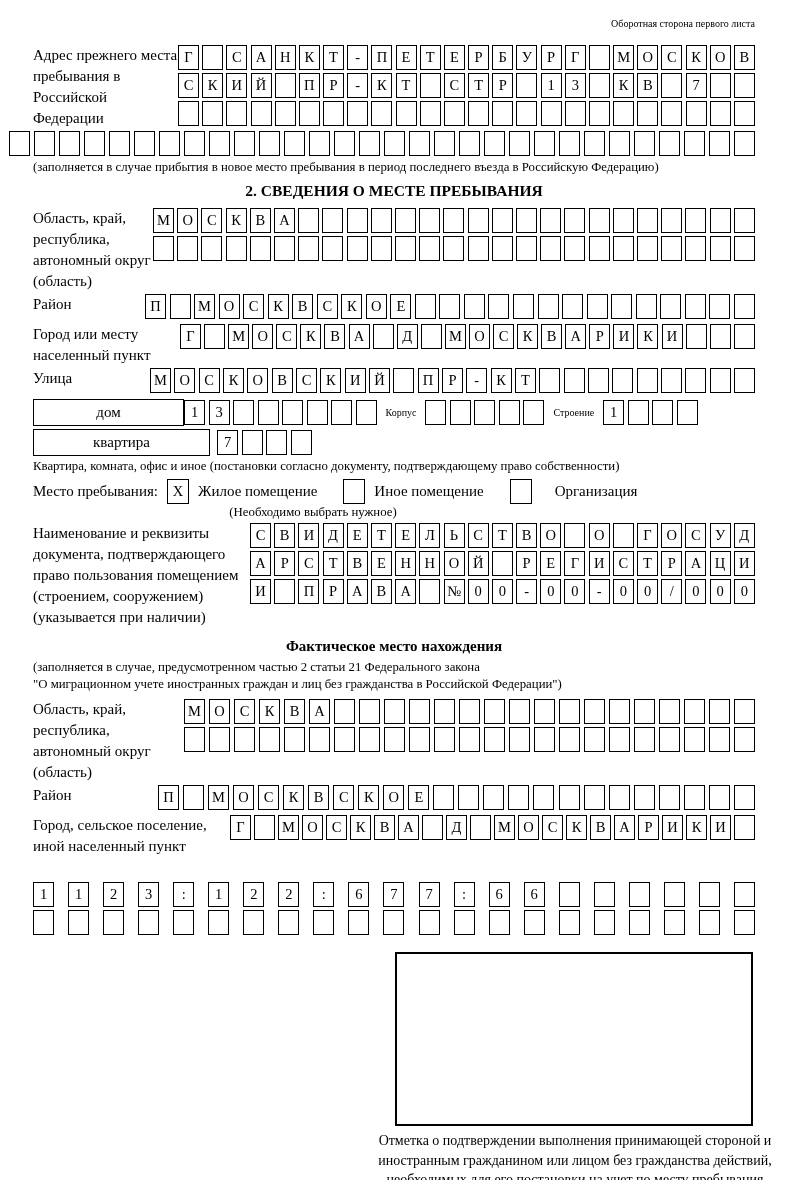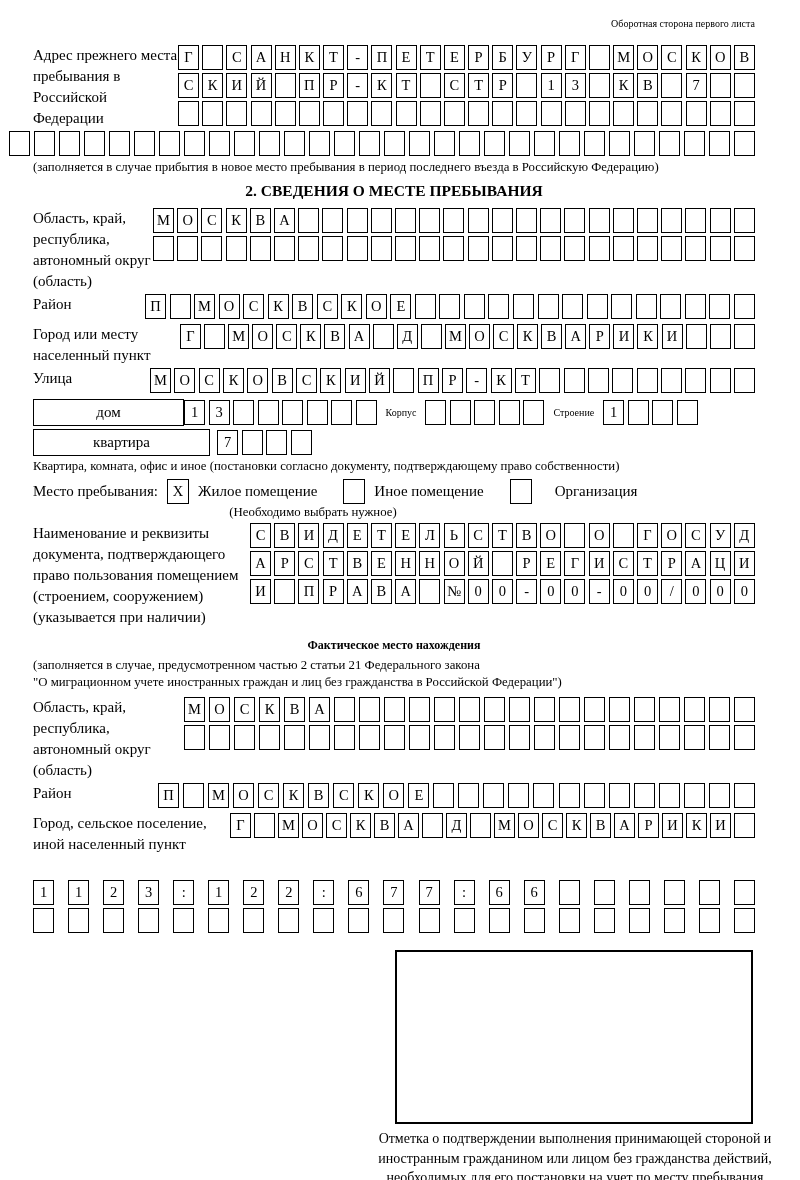--- a/index.html
+++ b/index.html
@@ -25,21 +25,21 @@
   .w145{flex-basis:145px;width:145px;} .w120{flex-basis:120px;width:120px;}
   .w112{flex-basis:112px;width:112px;} .w147{flex-basis:147px;width:147px;}
   .w117{flex-basis:117px;width:117px;} .w217{flex-basis:217px;width:217px;}
   .w151{flex-basis:151px;width:151px;} .w125{flex-basis:125px;width:125px;}
   .w197{flex-basis:197px;width:197px;} .w199{flex-basis:199px;width:199px;}
 
   .fullrow { margin-left:-24px; width:calc(100% + 24px); margin-top:1px; }
 
   .note { font-size:12.8px; text-align:left; line-height:17px; }
   .sect-title { font-weight:bold; font-size:15.5px; text-align:center; margin:6px 0 8px 0; }
-  .fact-title { font-weight:bold; font-size:12px; text-align:center; margin:10px 0 4px 0; }
+  .fact-title { font-weight:bold; font-size:15px; text-align:center; margin:10px 0 4px 0; }
 
   .boxline { display:flex; align-items:center; margin:3px 0 2px 0; }
   .widebox { border:1.5px solid #000; height:27px; text-align:center; font-size:15px; line-height:25px; }
   .dom-box { width:151px; margin-right:0; }
   .kv-box { width:177px; margin-right:7px; }
   .gapcells { display:flex; gap:3.5px; }
   .inline-lbl { font-size:10px; padding:0 9px; white-space:nowrap; }
   .small-note { font-size:12.8px; line-height:17px; margin:1px 0 3px 0; }
 
   .mesto { display:flex; align-items:center; gap:9px; margin:4px 0 1px 0; font-size:15px; }

